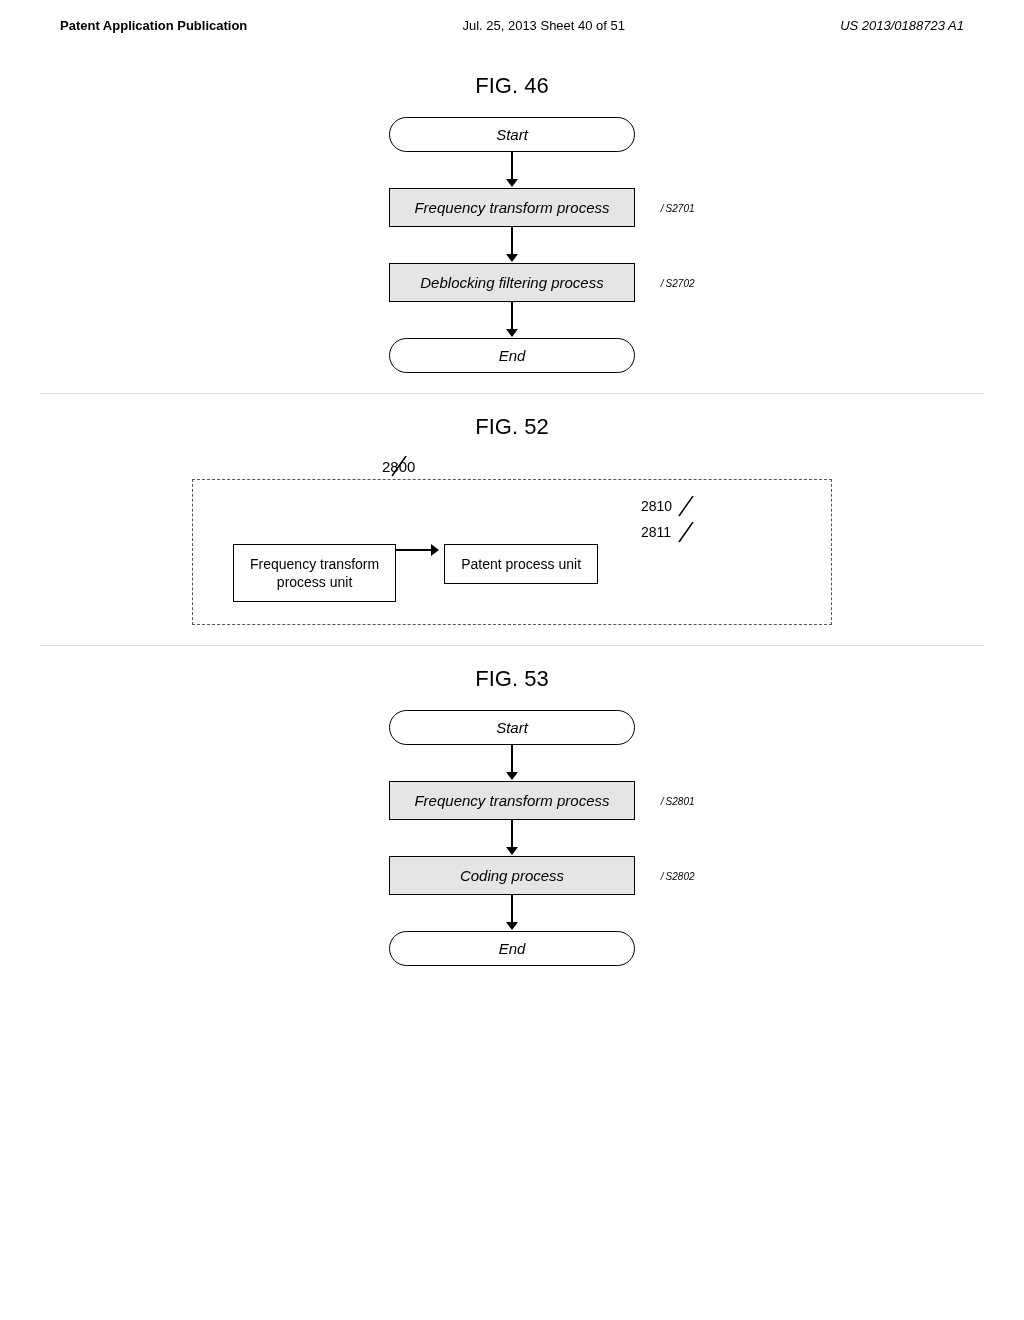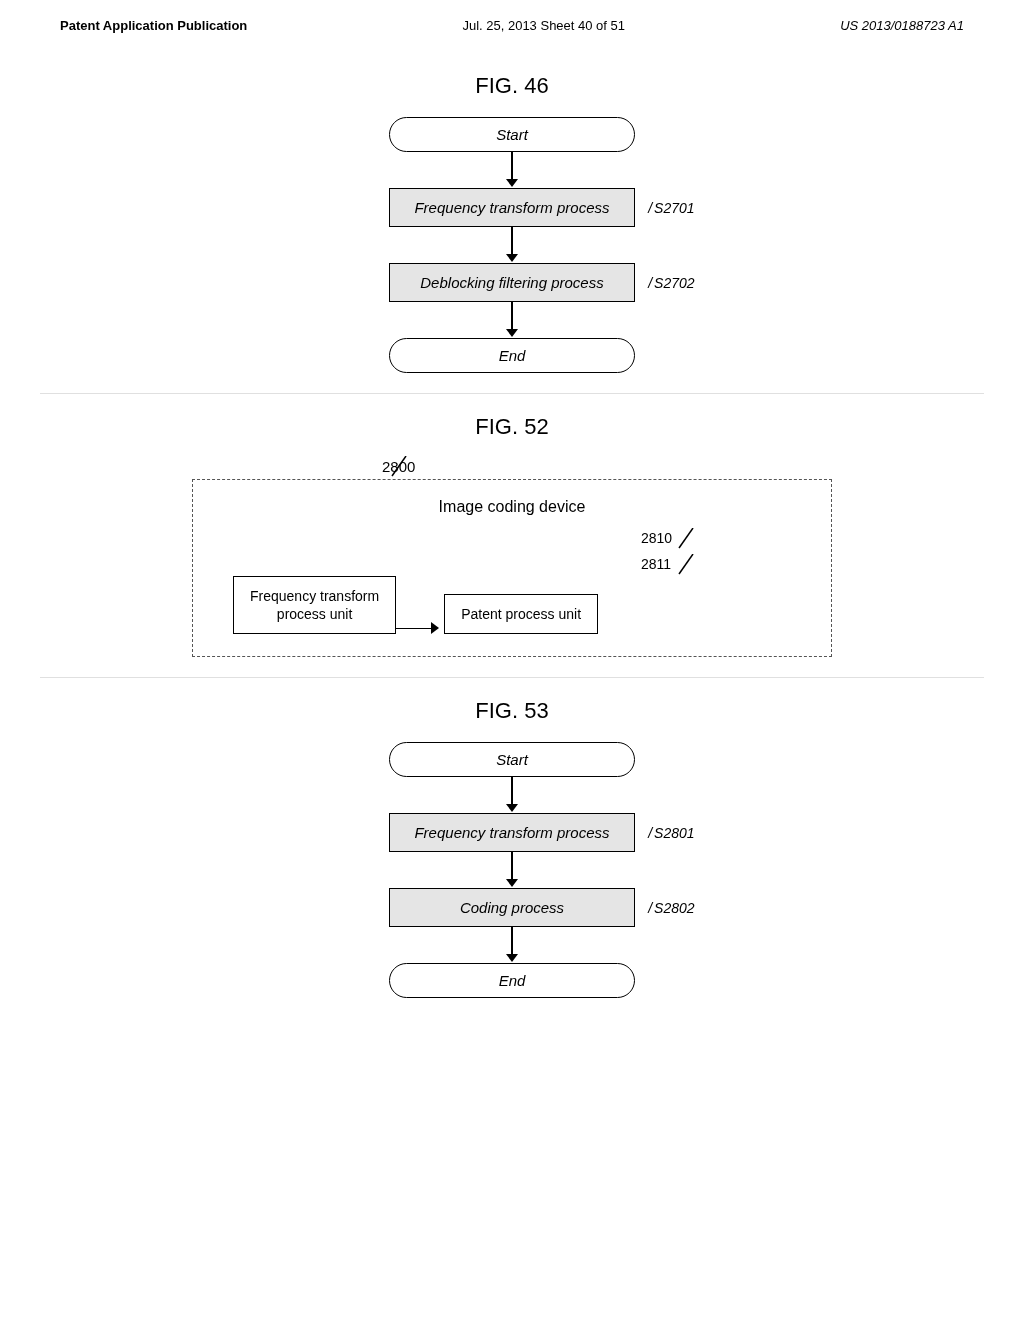--- a/index.html
+++ b/index.html
@@ -91,21 +91,21 @@
       display: block;
       margin-top: -1px;
     }
 
     
     .step-label {
       position: absolute;
       right: -60px;
       top: 50%;
       transform: translateY(-50%);
-      font-size: 14px;
+      font-size: 10px;
       white-space: nowrap;
     }
     .step-label::before {
       content: '/';
       margin-right: 2px;
     }
 
     
     .fig52-section {
       padding: 20px 0 20px 0;
@@ -122,21 +122,21 @@
     }
 
     .device-label {
       text-align: center;
       font-size: 16px;
       margin-bottom: 14px;
     }
 
     .units-row {
       display: flex;
-      align-items: flex-end;
+      align-items: flex-start;
       gap: 0;
       margin-top: 0;
       padding-left: 10px;
     }
 
     .unit-box {
       border: 1.5px solid #000;
       padding: 10px 16px;
       font-size: 14px;
       text-align: center;
@@ -220,21 +220,20 @@
 
   <div style="width:640px; margin-bottom:4px; padding-left:10px; font-size:15px; position:relative;">
     <span style="position:relative; left:180px;">2800</span>
     
     <svg style="position:absolute; left:196px; top:-2px;" width="24" height="22">
       <line x1="18" y1="0" x2="4" y2="20" stroke="#000" stroke-width="1.5"></line>
     </svg>
   </div>
 
   <div class="device-container">
-    <div class="device-label">Image coding device</div>
 
     <div style="display:flex; gap:10px; margin-bottom:4px; padding-left:12px; font-size:14px; align-items:flex-end;flex-direction:column;">
       <div style="position:relative; min-width:160px;">
         <span>2810</span>
         <svg style="position:absolute; left:34px; top:-2px;" width="24" height="22">
           <line x1="18" y1="0" x2="4" y2="20" stroke="#000" stroke-width="1.5"></line>
         </svg>
       </div>
       <div style="position:relative; min-width:160px; margin-left:80px;">
         <span>2811</span>

